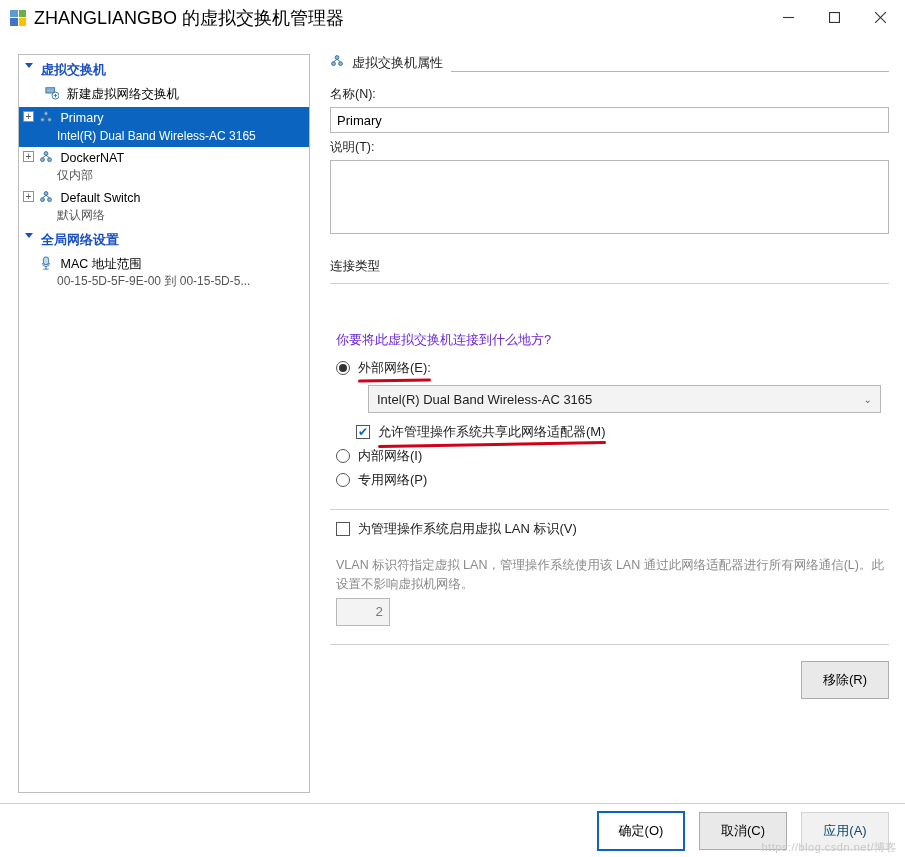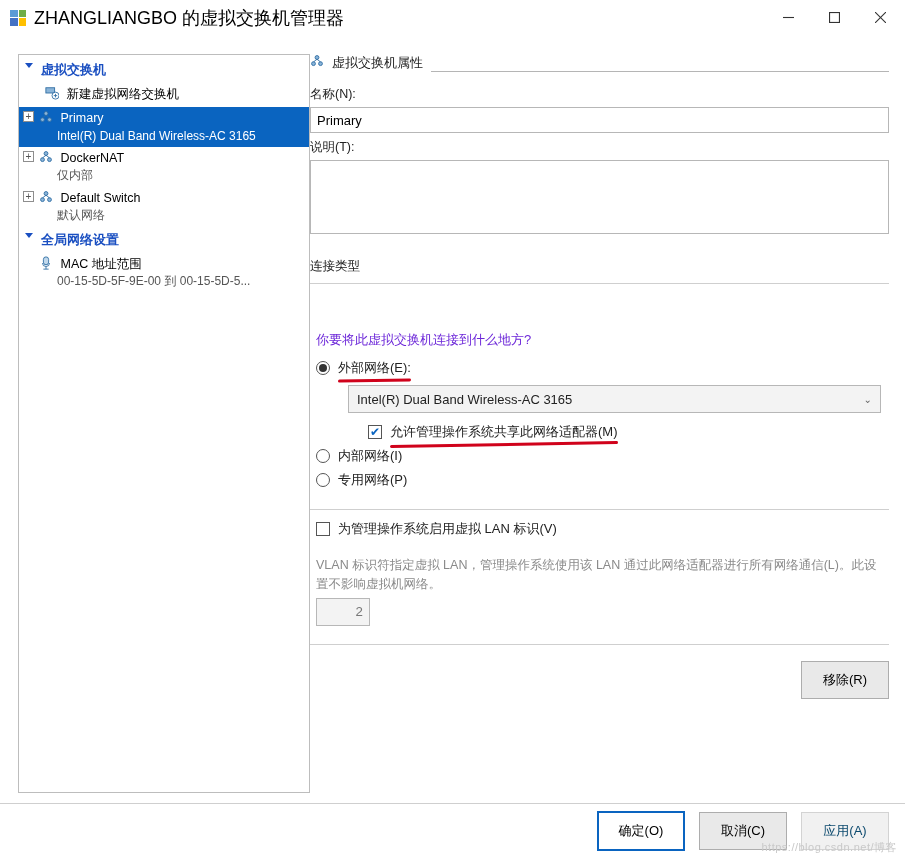--- a/index.html
+++ b/index.html
@@ -8,21 +8,21 @@
 .titlebar .app-icon { width: 16px; height: 16px; margin-right: 8px; display: grid; grid-template-columns: 1fr 1fr; grid-template-rows: 1fr 1fr; gap: 1px; }
 .titlebar .app-icon span:nth-child(1){background:#5b9bd5;}
 .titlebar .app-icon span:nth-child(2){background:#70ad47;}
 .titlebar .app-icon span:nth-child(3){background:#4472c4;}
 .titlebar .app-icon span:nth-child(4){background:#ffc000;}
 .titlebar .title { font-size: 18px; color: #000; flex: 1; }
 .win-controls { display: flex; height: 100%; }
 .win-btn { width: 46px; display: flex; align-items: center; justify-content: center; font-size: 14px; color: #333; }
 .win-btn svg { width: 11px; height: 11px; }
 
-.client { display: flex; padding: 18px 10px 10px 18px; gap: 0; height: calc(100% - 36px - 54px); }
+.client { display: flex; padding: 18px 10px 10px 18px; gap: 20px; height: calc(100% - 36px - 54px); }
 .sidebar { width: 292px; border: 1px solid #bdbdbd; background: #fff; padding: 2px 0; overflow: auto; }
 .tree-header { color: #1a4fc1; font-weight: 600; font-size: 13px; padding: 4px 6px 4px 22px; position: relative; }
 .tree-header .caret { position: absolute; left: 6px; top: 6px; width: 0; height: 0; border-top: 5px solid #1a4fc1; border-left: 4px solid transparent; border-right: 4px solid transparent; }
 .tree-item { font-size: 12.5px; padding: 3px 4px 3px 20px; position: relative; line-height: 1.3; }
 .tree-item .expander { position: absolute; left: 4px; top: 4px; width: 11px; height: 11px; border: 1px solid #8e8e8e; font-size: 10px; line-height: 9px; text-align: center; color: #555; background:#fff; }
 .tree-item .icon { display: inline-block; vertical-align: -2px; margin-right: 4px; }
 .tree-item.selected { background: #0a64c0; color: #fff; }
 .tree-item.selected .sub { color: #fff; }
 .sub { display: block; padding-left: 18px; color: #555; font-size: 12px; }
 .global-item { padding-left: 38px; }
@@ -46,21 +46,21 @@
 .radio-row, .check-row { display: flex; align-items: center; gap: 8px; font-size: 13px; color: #222; margin: 6px 0 6px 6px; }
 .radio { width: 14px; height: 14px; border: 1px solid #555; border-radius: 50%; position: relative; background:#fff; }
 .radio.checked::after { content:""; position:absolute; top:2px; left:2px; width:8px; height:8px; border-radius:50%; background:#333; }
 .check { width: 14px; height: 14px; border: 1px solid #555; position: relative; background:#fff; }
 .check.checked::after { content:""; position:absolute; top:-1px; left:1px; font-size:12px; color:#0a64c0; }
 .check.checked::after { content:"✔"; }
 .annotated { position: relative; }
 .annotated::after { content:""; position:absolute; left:0; right:0; bottom:-5px; height:3px; background:#d0021b; border-radius:2px; transform: skewY(-1deg); }
 
 .combo { margin: 8px 0 10px 38px; width: calc(100% - 46px); height: 28px; border: 1px solid #b7b7b7; background:#f3f3f3; display:flex; align-items:center; padding:0 8px; font-size:13px; color:#222; justify-content: space-between; }
-.subcheck { margin-left: 58px; }
+.subcheck { margin-left: 26px; }
 .vlan-input { width: 54px; height: 28px; border: 1px solid #b7b7b7; text-align: right; padding: 0 6px; background:#f3f3f3; color:#777; margin: 4px 0 0 6px; }
 .desc { font-size: 12.5px; color: #8a8a8a; line-height: 1.5; padding: 0 4px 0 6px; }
 
 .btn { height: 28px; min-width: 88px; border: 1px solid #adadad; background:#e9e9e9; font-size: 13px; display:inline-flex; align-items:center; justify-content:center; padding: 18px 14px; }
 .btn.primary { border: 2px solid #0a64c0; background:#fff; }
 .btn.disabled { color:#0c4a6e; background:#f1f1f1; border-color:#d3d3d3; }
 
 .remove-row { display:flex; justify-content:flex-end; margin-top: 16px; }
 
 .footer { position:absolute; left:0; right:0; bottom:0; height:54px; border-top:1px solid #cfcfcf; display:flex; justify-content:flex-end; align-items:center; gap:14px; padding: 0 16px; background:#fff; }

